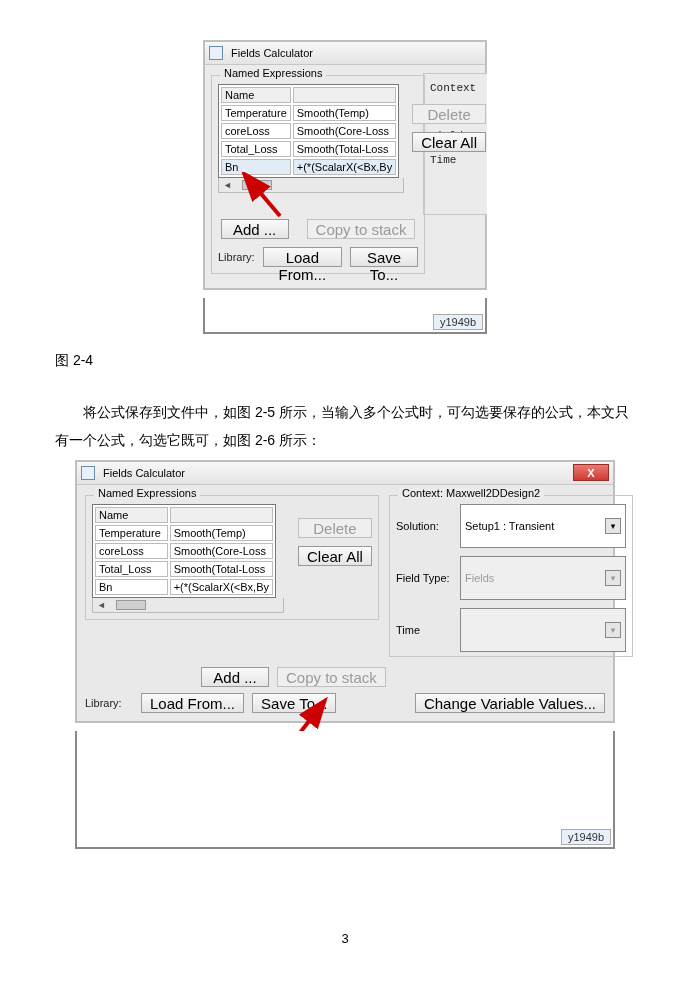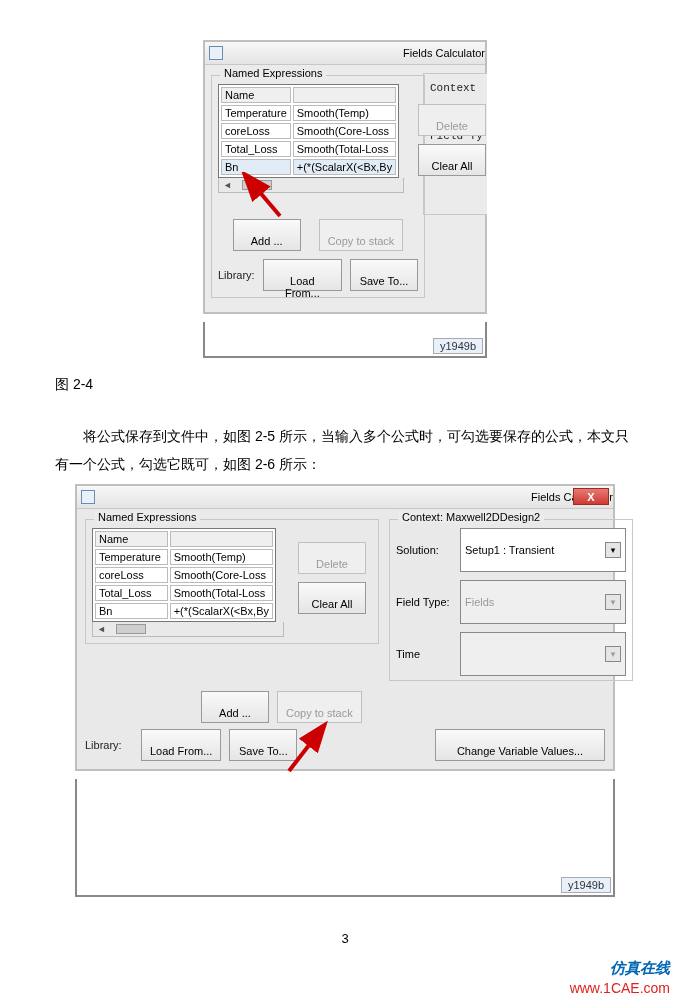--- a/index.html
+++ b/index.html
@@ -43,22 +43,21 @@
     border: 2px solid #bfbfbf;
   }
   .fc-titlebar {
     height: 22px;
     background: linear-gradient(#f7f7f7, #e4e4e4);
     border-bottom: 1px solid #c7c7c7;
     font-size: 11px;
     padding-left: 4px;
     display: flex;
     align-items: center;
-    gap: 16px;
-    justify-content: space-between;
+    gap: 8px;
   }
   .fc-title-icon {
     width: 14px; height: 14px;
     background: #e8f0fa;
     border: 1px solid #6a8cb0;
     box-sizing: border-box;
   }
   .fc-body {
     background: #ebebeb;
     padding: 6px 6px 10px 6px;
@@ -103,22 +102,22 @@
   }
   .fc-scroll .thumb {
     width: 28px; height: 8px; background:#cfcfcf; border:1px solid #999; margin-left:10px;
   }
   .win-btn {
     display:inline-block;
     min-width: 68px;
     height: 20px;
     background: linear-gradient(#fafafa,#e5e5e5);
     border: 1px solid #999;
-    font-size: 11px;
-    padding: 15px 8px;
+    font-size: 15px;
+    padding: 1px 8px;
     text-align: center;
     box-sizing: border-box;
   }
   .win-btn.disabled { color:#9a9a9a; border-color:#c0c0c0; background:#efefef; }
   .lbl { font-size:11px; color:#222; }
   .row { display:flex; align-items:center; gap:6px; }
 
   
   .ctx-side {
     position:absolute;
@@ -451,18 +450,14 @@
       </div>
     </div>
     <div class="lower-area2" style="width:536px; margin:0 auto;">
       <span class="badge">y1949b</span>
     </div>
   </div>
 
 
   <div class="pagenum">3</div>
 
-  <div class="footer-brand">
-    <div class="cn">仿真在线</div>
-    <div class="url">www.1CAE.com</div>
-  </div>
 
 </div>
 
 </body></html>

